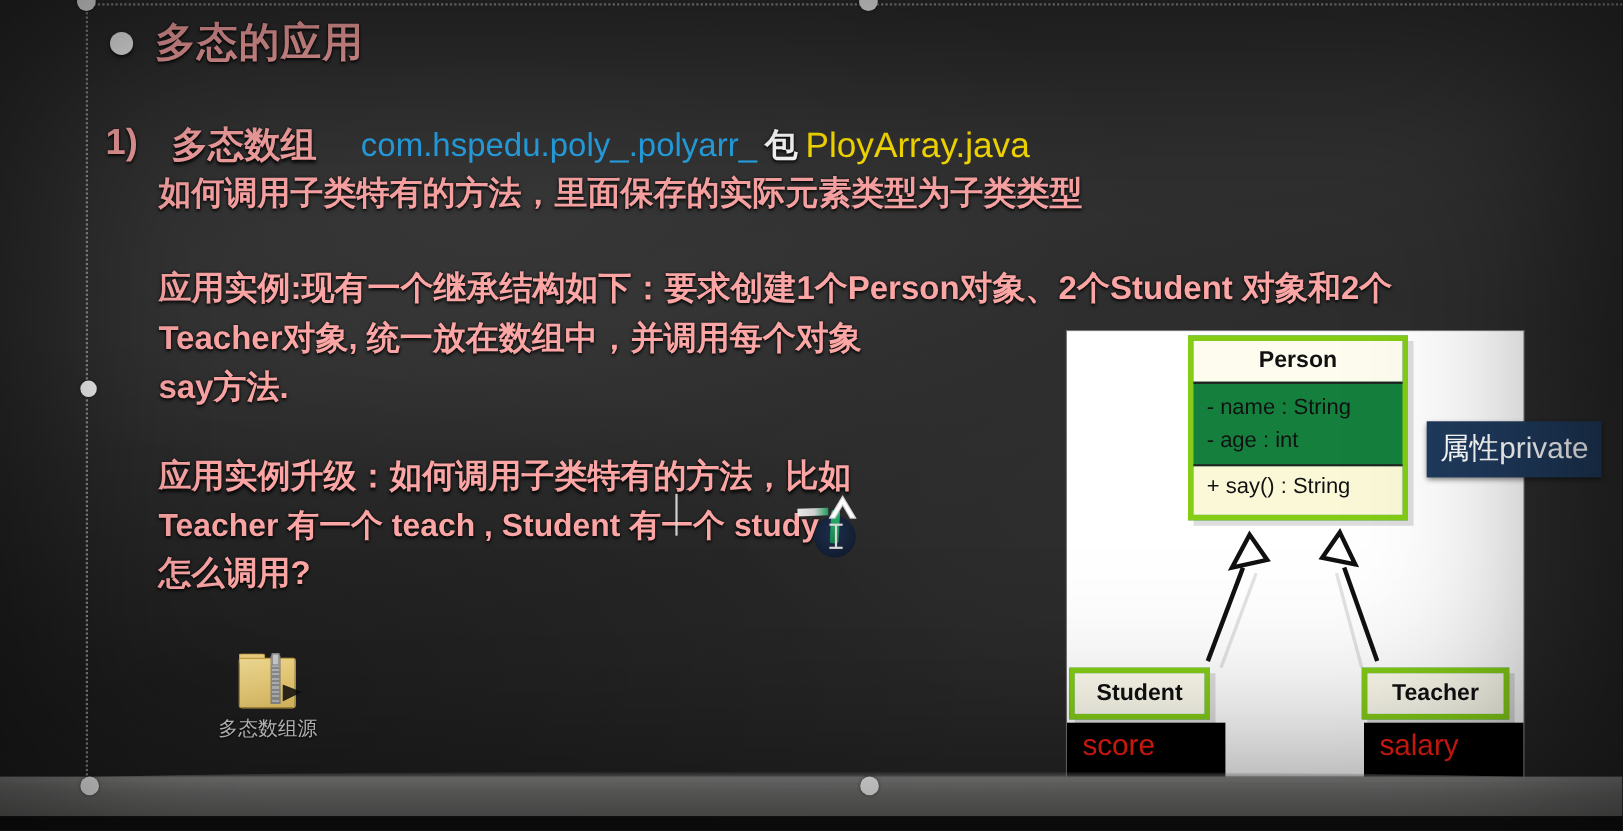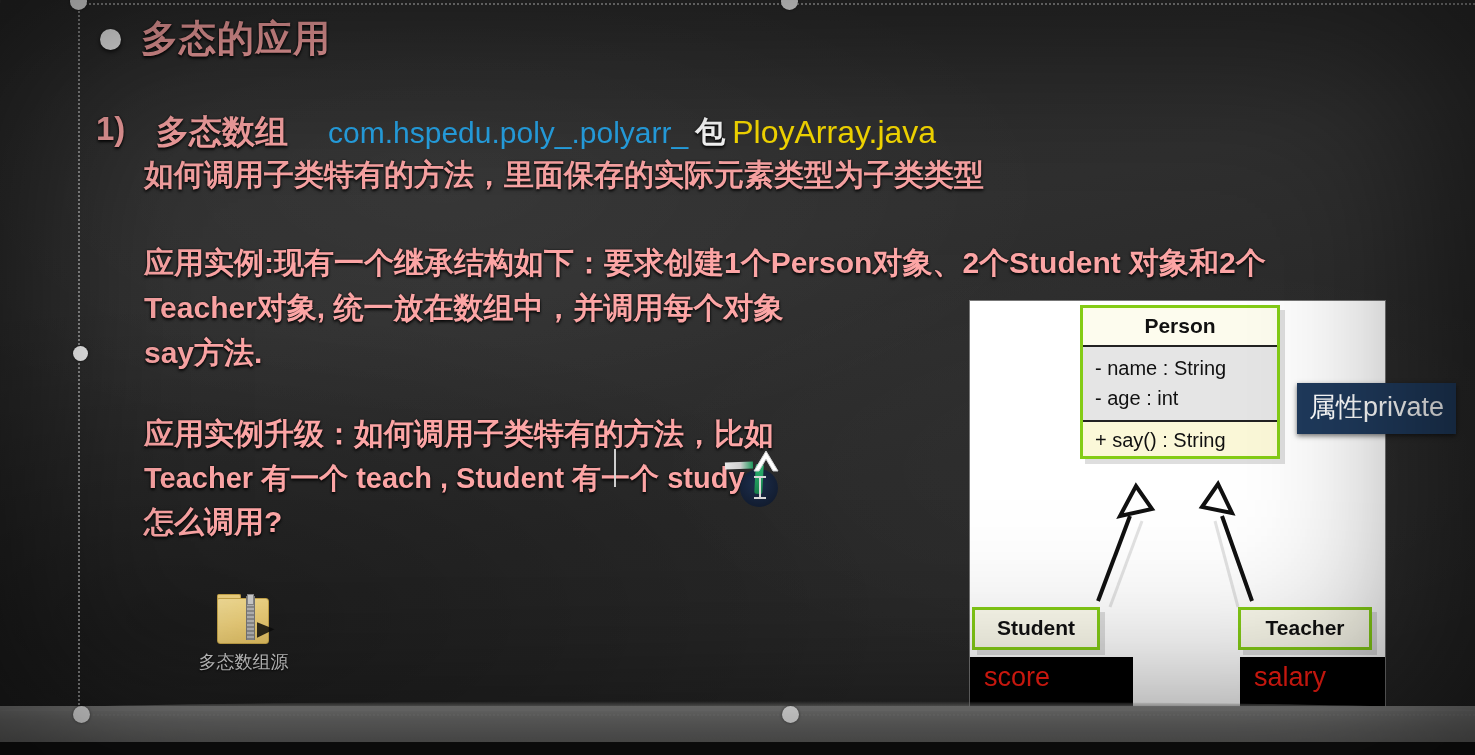--- a/index.html
+++ b/index.html
@@ -236,22 +236,22 @@
   .uml-panel {
     position: absolute;
     left: 970px; top: 301px;
     width: 415px; height: 405px;
     background: #ffffff;
     box-shadow: 0 0 0 1px rgba(255,255,255,.35);
   }
 
   .umlbox {
     position: absolute;
-    background: #e5e5e5;
-    border: 3px solid #84cc16;
+    background: #15803d;
+    border: 5px solid #84cc16;
     box-shadow: 5px 5px 0 rgba(0,0,0,.13);
     box-sizing: border-box;
   }
   .umlbox .sec {
     padding: 5px 10px;
     font-size: 19px;
     color: #111;
     font-family: "Liberation Sans", sans-serif;
   }
   .umlbox .sec.head {
@@ -260,21 +260,21 @@
     font-size: 21px;
     padding: 6px 10px 7px 10px;
     background: #fdfcee;
   }
   .umlbox .divider {
     height: 0;
     border-top: 2px solid #222;
   }
   .umlbox .attrs { padding: 6px 12px 7px 12px; }
   .umlbox .attrs .row { font-size: 20px; line-height: 30px; color: #111; }
-  .umlbox .ops { padding: 7px 12px 4px 12px; font-size: 20px; color: #111; background: #fbf8d8; }
+  .umlbox .ops { padding: 7px 12px 14px 12px; font-size: 20px; color: #111; background: #fbf8d8; }
 
   #person-box {
     left: 110px; top: 4px;
     width: 200px;
   }
   #student-box {
     left: 2px; top: 306px;
     width: 128px;
   }
   #teacher-box {
@@ -287,21 +287,21 @@
     position: absolute;
     background: #010101;
     color: #f41d12;
     font-size: 27px;
     font-weight: normal;
     font-family: "Liberation Sans", sans-serif;
     padding: 6px 8px 10px 14px;
     box-sizing: border-box;
     line-height: 28px;
   }
-  #student-plate { left: 0px;   top: 356px; width: 163px; height: 50px; }
+  #student-plate { left: 0px;   top: 356px; width: 144px; height: 50px; }
   #teacher-plate { left: 270px; top: 356px; width: 145px; height: 50px; }
 
   
   .uml-svg {
     position: absolute;
     left: 0; top: 0;
     width: 415px; height: 405px;
     pointer-events: none;
   }
 

